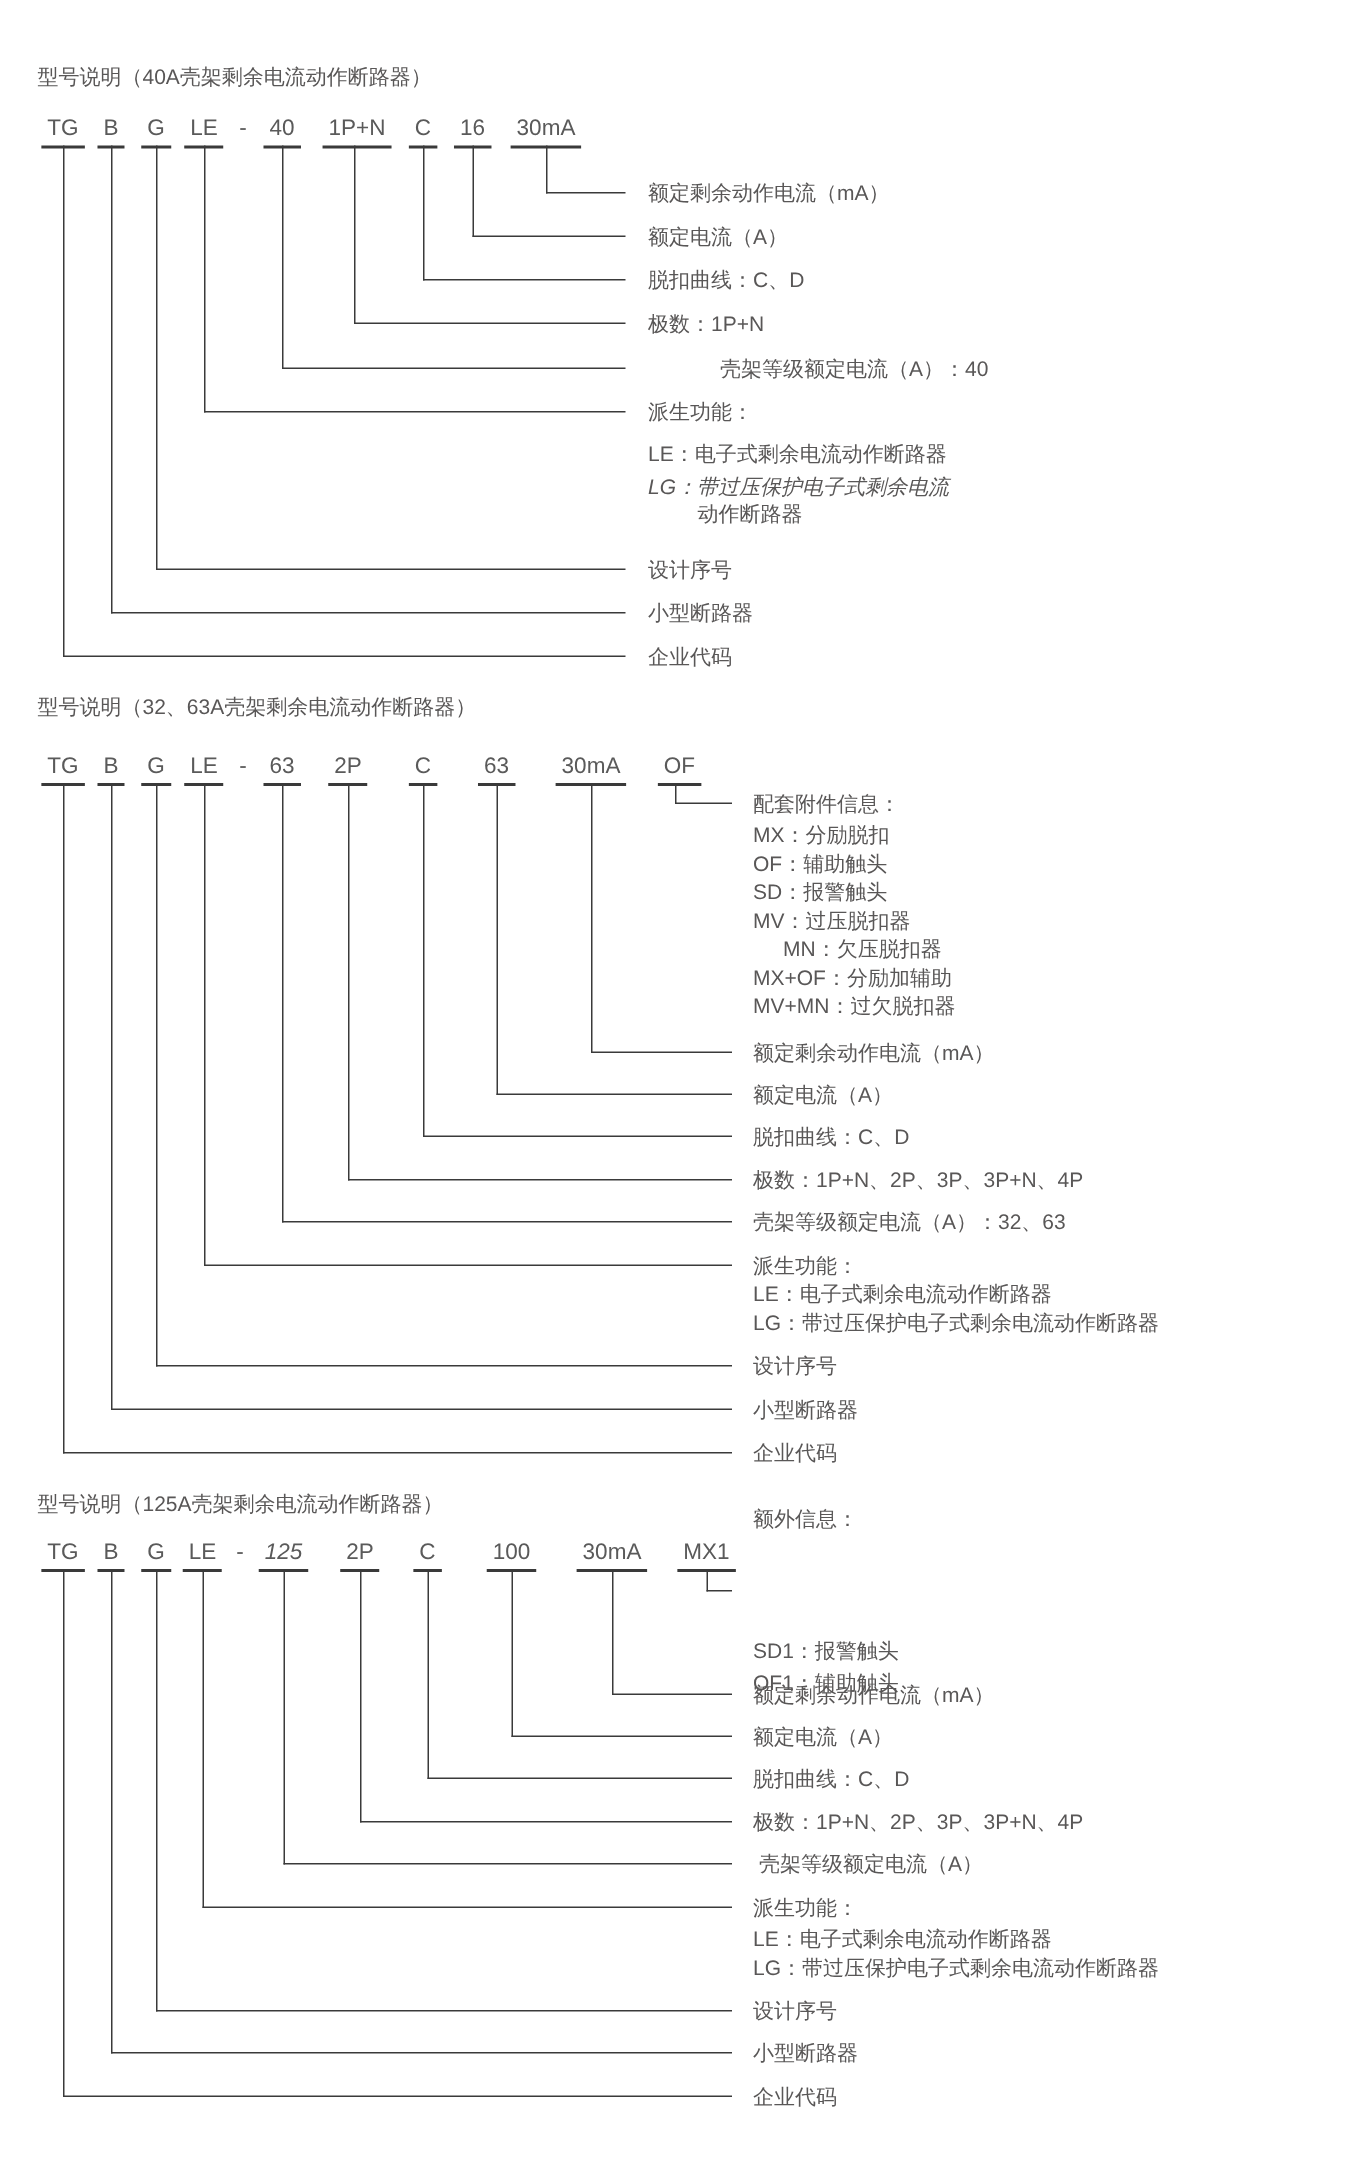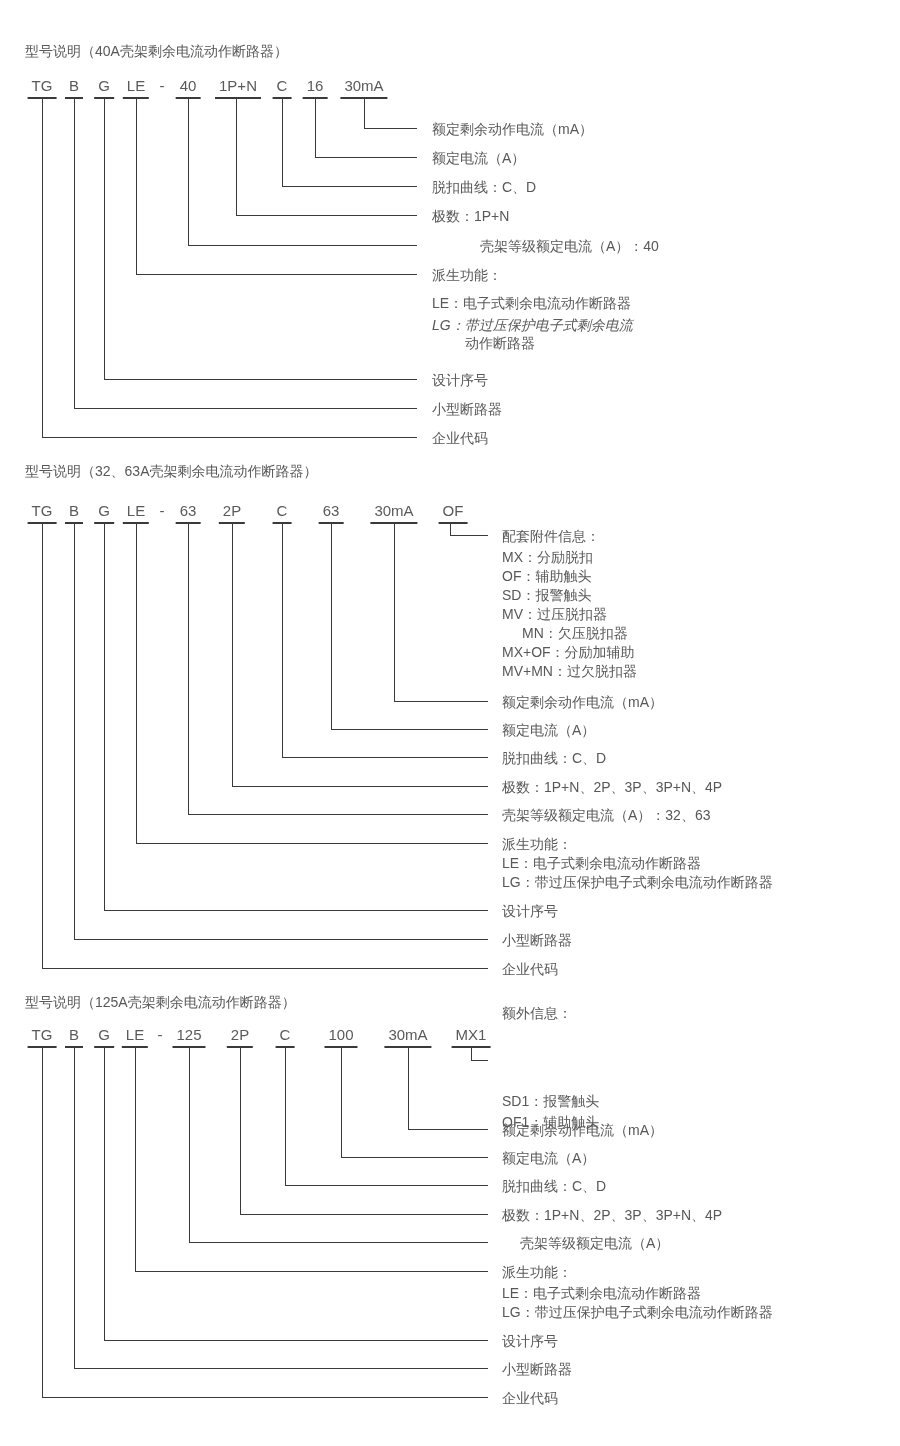--- a/index.html
+++ b/index.html
@@ -126,40 +126,40 @@
       <div class="connector" style="left: 42px; top: 522px; width: 446px; height: 447px; border-color: rgb(58, 58, 58);"></div>
       <div class="annotation-label" style="left: 502px; top: 969px;">企业代码</div>
     </div>
     <div class="section-block" style="position: absolute; left: 0px; top: 0px;">
       <div class="section-title" style="left: 25px; top: 994px;">型号说明（125A壳架剩余电流动作断路器）</div>
       <div class="code-part underlined" style="left: 42px; top: 1027px; border-bottom-color: rgb(58, 58, 58);">TG</div>
       <div class="code-part underlined" style="left: 74px; top: 1027px; border-bottom-color: rgb(58, 58, 58);">B</div>
       <div class="code-part underlined" style="left: 104px; top: 1027px; border-bottom-color: rgb(58, 58, 58);">G</div>
       <div class="code-part underlined" style="left: 135px; top: 1027px; border-bottom-color: rgb(58, 58, 58);">LE</div>
       <div class="code-part" style="left: 160px; top: 1027px; border-bottom-color: rgb(58, 58, 58);">-</div>
-      <div class="code-part underlined" style="left: 189px; top: 1027px; border-bottom-color: rgb(58, 58, 58);">125</div>
+      <div class="code-part underlined" style="left: 189px; top: 1027px; border-bottom-color: rgb(58, 58, 58); font-style: italic;">125</div>
       <div class="code-part underlined" style="left: 240px; top: 1027px; border-bottom-color: rgb(58, 58, 58);">2P</div>
       <div class="code-part underlined" style="left: 285px; top: 1027px; border-bottom-color: rgb(58, 58, 58);">C</div>
       <div class="code-part underlined" style="left: 341px; top: 1027px; border-bottom-color: rgb(58, 58, 58);">100</div>
       <div class="code-part underlined" style="left: 408px; top: 1027px; border-bottom-color: rgb(58, 58, 58);">30mA</div>
       <div class="code-part underlined" style="left: 471px; top: 1027px; border-bottom-color: rgb(58, 58, 58);">MX1</div>
       <div class="connector" style="left: 471px; top: 1046px; width: 17px; height: 15px; border-color: rgb(58, 58, 58);"></div>
       <div class="annotation-label" style="left: 502px; top: 1013px;">额外信息：</div>
       <div class="annotation-label" style="left: 502px; top: 1082px; margin-top: 40px;">OF1：辅助触头</div>
       <div class="annotation-label" style="left: 502px; top: 1101px;">SD1：报警触头</div>
       <div class="connector" style="left: 408px; top: 1046px; width: 80px; height: 84px; border-color: rgb(58, 58, 58);"></div>
       <div class="annotation-label" style="left: 502px; top: 1130px;">额定剩余动作电流（mA）</div>
       <div class="connector" style="left: 341px; top: 1046px; width: 147px; height: 112px; border-color: rgb(58, 58, 58);"></div>
       <div class="annotation-label" style="left: 502px; top: 1158px;">额定电流（A）</div>
       <div class="connector" style="left: 285px; top: 1046px; width: 203px; height: 140px; border-color: rgb(58, 58, 58);"></div>
       <div class="annotation-label" style="left: 502px; top: 1186px;">脱扣曲线：C、D</div>
       <div class="connector" style="left: 240px; top: 1046px; width: 248px; height: 169px; border-color: rgb(58, 58, 58);"></div>
       <div class="annotation-label" style="left: 502px; top: 1215px;">极数：1P+N、2P、3P、3P+N、4P</div>
       <div class="connector" style="left: 189px; top: 1046px; width: 299px; height: 197px; border-color: rgb(58, 58, 58);"></div>
-      <div class="annotation-label" style="left: 520px; top: 1243px; text-align: right;">壳架等级额定电流（A）</div>
+      <div class="annotation-label" style="left: 506px; top: 1243px; text-align: right;">壳架等级额定电流（A）</div>
       <div class="connector" style="left: 135px; top: 1046px; width: 353px; height: 226px; border-color: rgb(58, 58, 58);"></div>
       <div class="annotation-label" style="left: 502px; top: 1272px;">派生功能：</div>
       <div class="annotation-label" style="left: 502px; top: 1293px;">LE：电子式剩余电流动作断路器</div>
       <div class="annotation-label" style="left: 502px; top: 1312px;">LG：带过压保护电子式剩余电流动作断路器</div>
       <div class="connector" style="left: 104px; top: 1046px; width: 384px; height: 295px; border-color: rgb(58, 58, 58);"></div>
       <div class="annotation-label" style="left: 502px; top: 1341px;">设计序号</div>
       <div class="connector" style="left: 74px; top: 1046px; width: 414px; height: 323px; border-color: rgb(58, 58, 58);"></div>
       <div class="annotation-label" style="left: 502px; top: 1369px;">小型断路器</div>
       <div class="connector" style="left: 42px; top: 1046px; width: 446px; height: 352px; border-color: rgb(58, 58, 58);"></div>
       <div class="annotation-label" style="left: 502px; top: 1398px;">企业代码</div>

